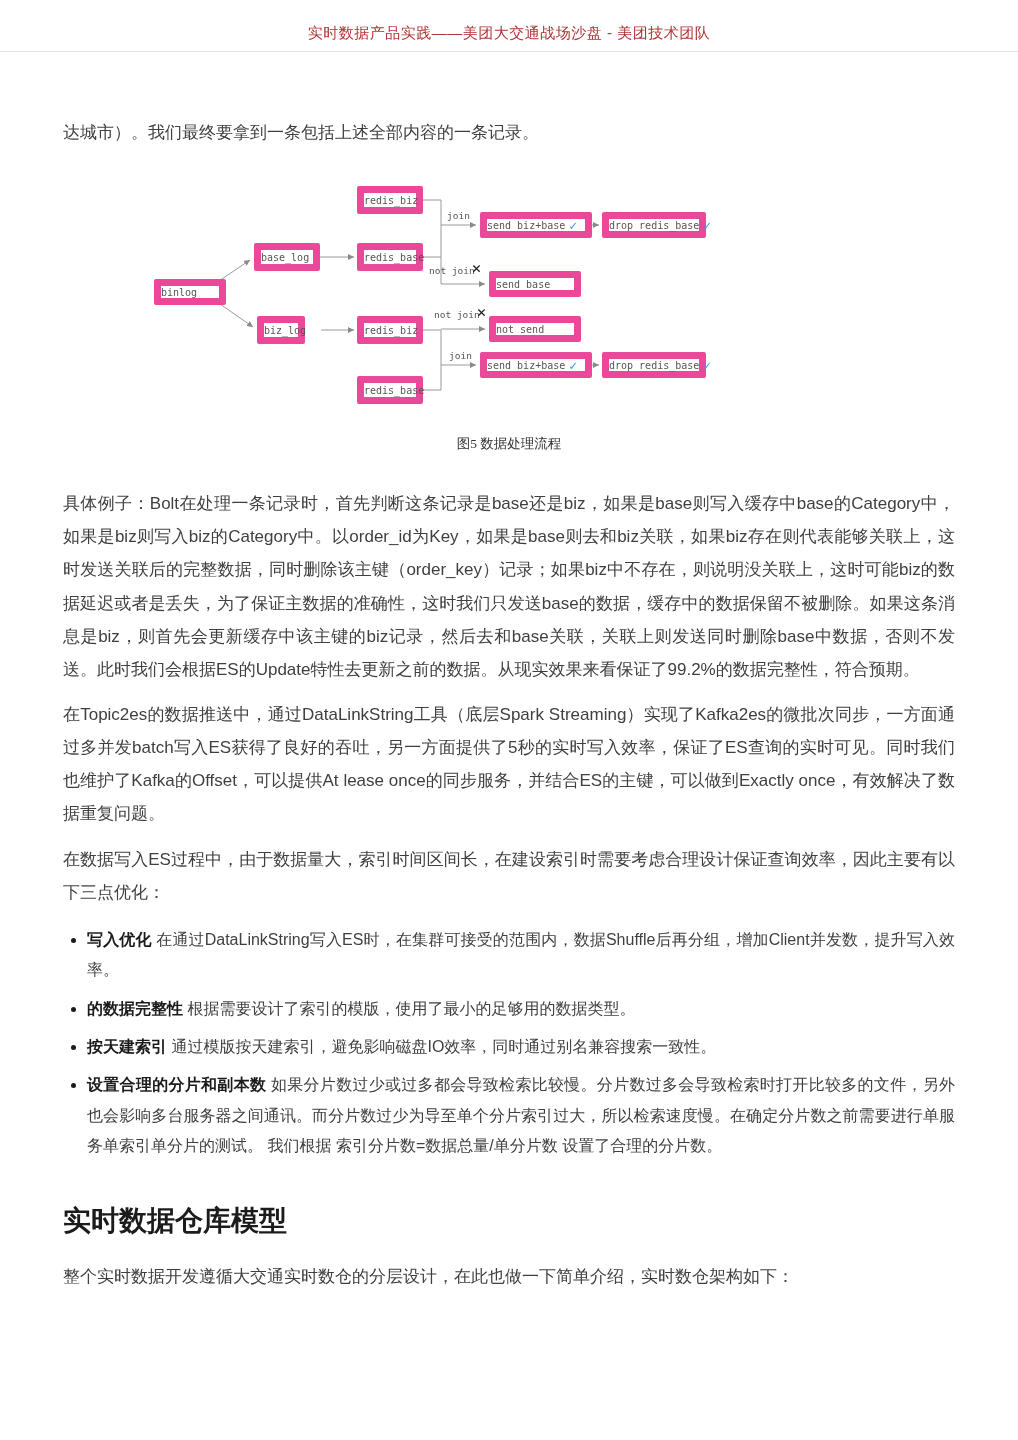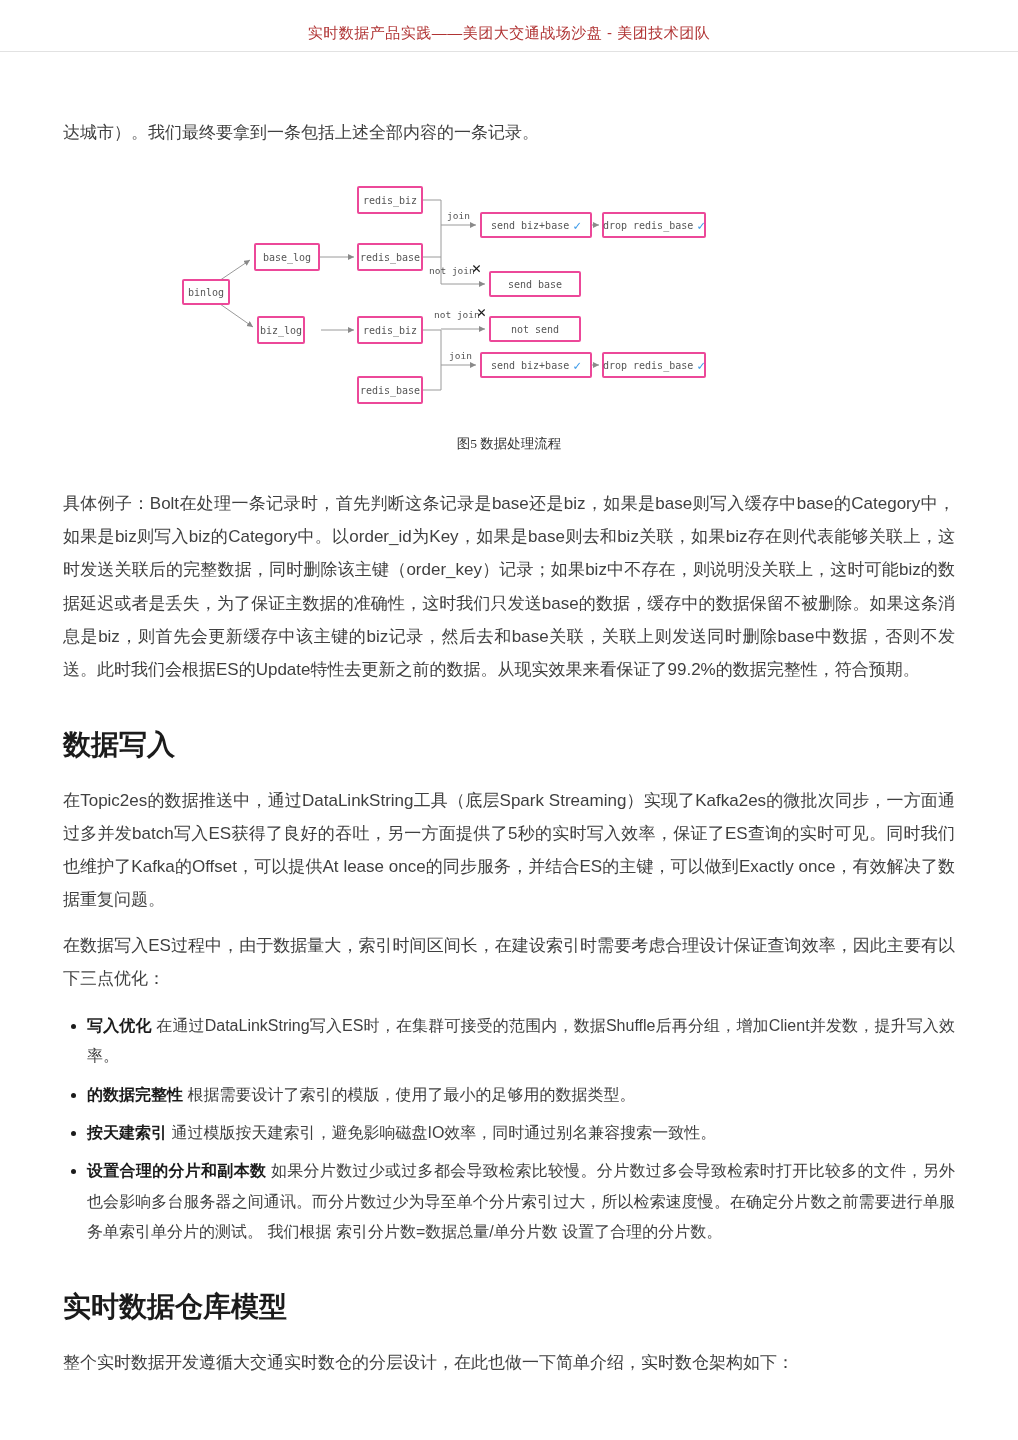--- a/index.html
+++ b/index.html
@@ -15,22 +15,22 @@
 
   p.body-text { font-size:17px; line-height:1.95; margin:12px 0 12px; color:#3f3f3f; text-align:justify; }
 
   h2.sec { font-size:28px; color:#1b1b1b; font-weight:bold; margin:40px 0 20px; }
 
   
   .diagram-wrap { margin:30px 0 0; }
   .diagram { position:relative; width:720px; height:240px; margin:0 auto;
              font-family:"DejaVu Sans Mono","Liberation Mono",monospace; font-size:10px; color:#555; }
   .dlines { position:absolute; left:0; top:0; }
-  .dbox { position:absolute; border:2px solid #ec4899; background:#fff; border-radius:2px;
-          display:flex; align-items:center; justify-content:center; white-space:nowrap; }
+  .dbox { position:absolute; border:7px solid #ec4899; background:#fff; border-radius:2px;
+          display:flex; align-items:center; justify-content:flex-start; white-space:nowrap; }
   .check { color:var(--check_blue,#3d9be9); font-weight:bold; font-size:13px; margin-left:4px; }
   .cross { position:absolute; color:var(--cross_black,#1a1a1a); font-weight:bold; font-size:15px; }
   .elabel { position:absolute; font-size:9.5px; color:#555; }
   .caption { text-align:center; font-family:"Liberation Serif","DejaVu Serif",serif;
              font-size:13.5px; color:#333; margin:16px 0 34px; }
 
   ul.opt-list { margin:16px 0 27px; padding-left:24px; }
   ul.opt-list li { font-size:16px; line-height:1.9; margin-bottom:8px; color:#3f3f3f; text-align:justify; }
   ul.opt-list li::marker { color:#1b1b1b; }
   .b { font-weight:bold; color:#1b1b1b; }
@@ -80,21 +80,21 @@
 
         <div class="dbox" style="left:208px;top:7px;width:66px;height:28px;">
             <span>redis_biz</span>
           </div>
         <div class="dbox" style="left:105px;top:64px;width:66px;height:28px;">
             <span>base_log</span>
           </div>
         <div class="dbox" style="left:208px;top:64px;width:66px;height:28px;">
             <span>redis_base</span>
           </div>
-        <div class="dbox" style="left:5px;top:100px;width:48px;height:26px;margin-left:28px;">
+        <div class="dbox" style="left:5px;top:100px;width:72px;height:26px;">
             <span>binlog</span>
           </div>
         <div class="dbox" style="left:108px;top:137px;width:48px;height:28px;">
             <span>biz_log</span>
           </div>
         <div class="dbox" style="left:208px;top:137px;width:66px;height:28px;">
             <span>redis_biz</span>
           </div>
         <div class="dbox" style="left:208px;top:197px;width:66px;height:28px;">
             <span>redis_base</span>
@@ -129,21 +129,20 @@
         <span class="elabel" style="left:285px;top:130px;">not join</span>
         <span class="cross" style="left:328px;top:124px;">✕</span>
         <span class="elabel" style="left:300px;top:171px;">join</span>
       </div>
 
       <div class="caption">图5 数据处理流程</div>
     </div>
 
     <p class="body-text">具体例子：Bolt在处理一条记录时，首先判断这条记录是base还是biz，如果是base则写入缓存中base的Category中，如果是biz则写入biz的Category中。以order_id为Key，如果是base则去和biz关联，如果biz存在则代表能够关联上，这时发送关联后的完整数据，同时删除该主键（order_key）记录；如果biz中不存在，则说明没关联上，这时可能biz的数据延迟或者是丢失，为了保证主数据的准确性，这时我们只发送base的数据，缓存中的数据保留不被删除。如果这条消息是biz，则首先会更新缓存中该主键的biz记录，然后去和base关联，关联上则发送同时删除base中数据，否则不发送。此时我们会根据ES的Update特性去更新之前的数据。从现实效果来看保证了99.2%的数据完整性，符合预期。</p>
 
-    <h2 class="sec">数据写入</h2>
     <p class="body-text">在Topic2es的数据推送中，通过DataLinkString工具（底层Spark Streaming）实现了Kafka2es的微批次同步，一方面通过多并发batch写入ES获得了良好的吞吐，另一方面提供了5秒的实时写入效率，保证了ES查询的实时可见。同时我们也维护了Kafka的Offset，可以提供At lease once的同步服务，并结合ES的主键，可以做到Exactly once，有效解决了数据重复问题。</p>
 
     <p class="body-text">在数据写入ES过程中，由于数据量大，索引时间区间长，在建设索引时需要考虑合理设计保证查询效率，因此主要有以下三点优化：</p>
 
     <ul class="opt-list">
       <li>
         <span class="b">写入优化</span>
         <span>在通过DataLinkString写入ES时，在集群可接受的范围内，数据Shuffle后再分组，增加Client并发数，提升写入效率。</span>
       </li>
       <li>

